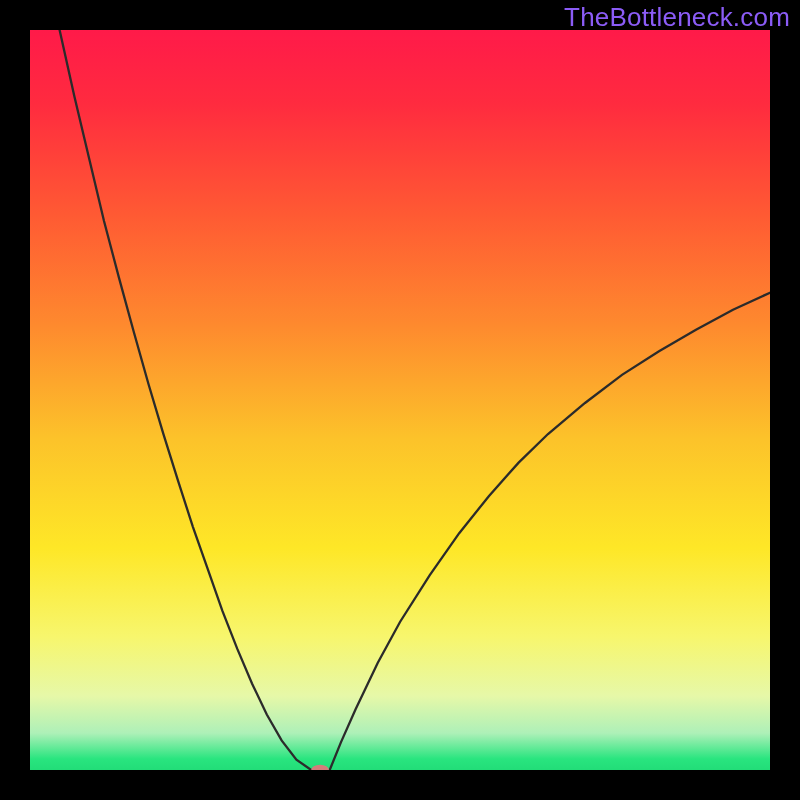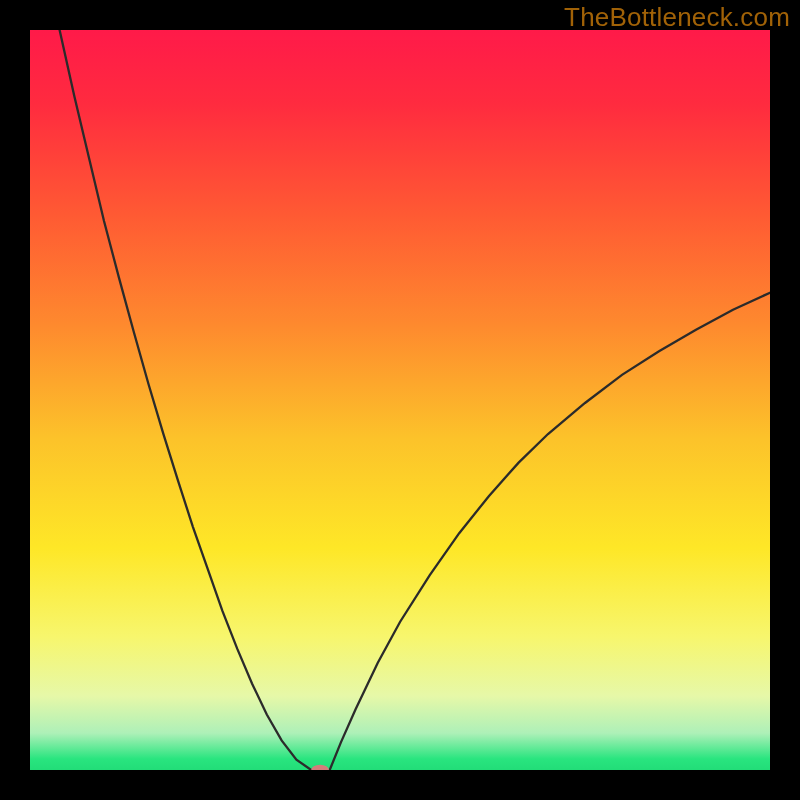--- a/index.html
+++ b/index.html
@@ -23,21 +23,21 @@
     top: 30px;
     left: 30px;
     width: 740px;   
     height: 740px;  
   }
   svg { display: block; }
   .watermark {
     position: absolute;
     top: 2px;
     right: 10px;
-    color: #a16207;
+    color: #8b5cf6;
     font-size: 26px;
     letter-spacing: 0.2px;
     font-weight: 400;
   }
 </style>
 </head>
 <body>
 
 <div class="frame">
 

